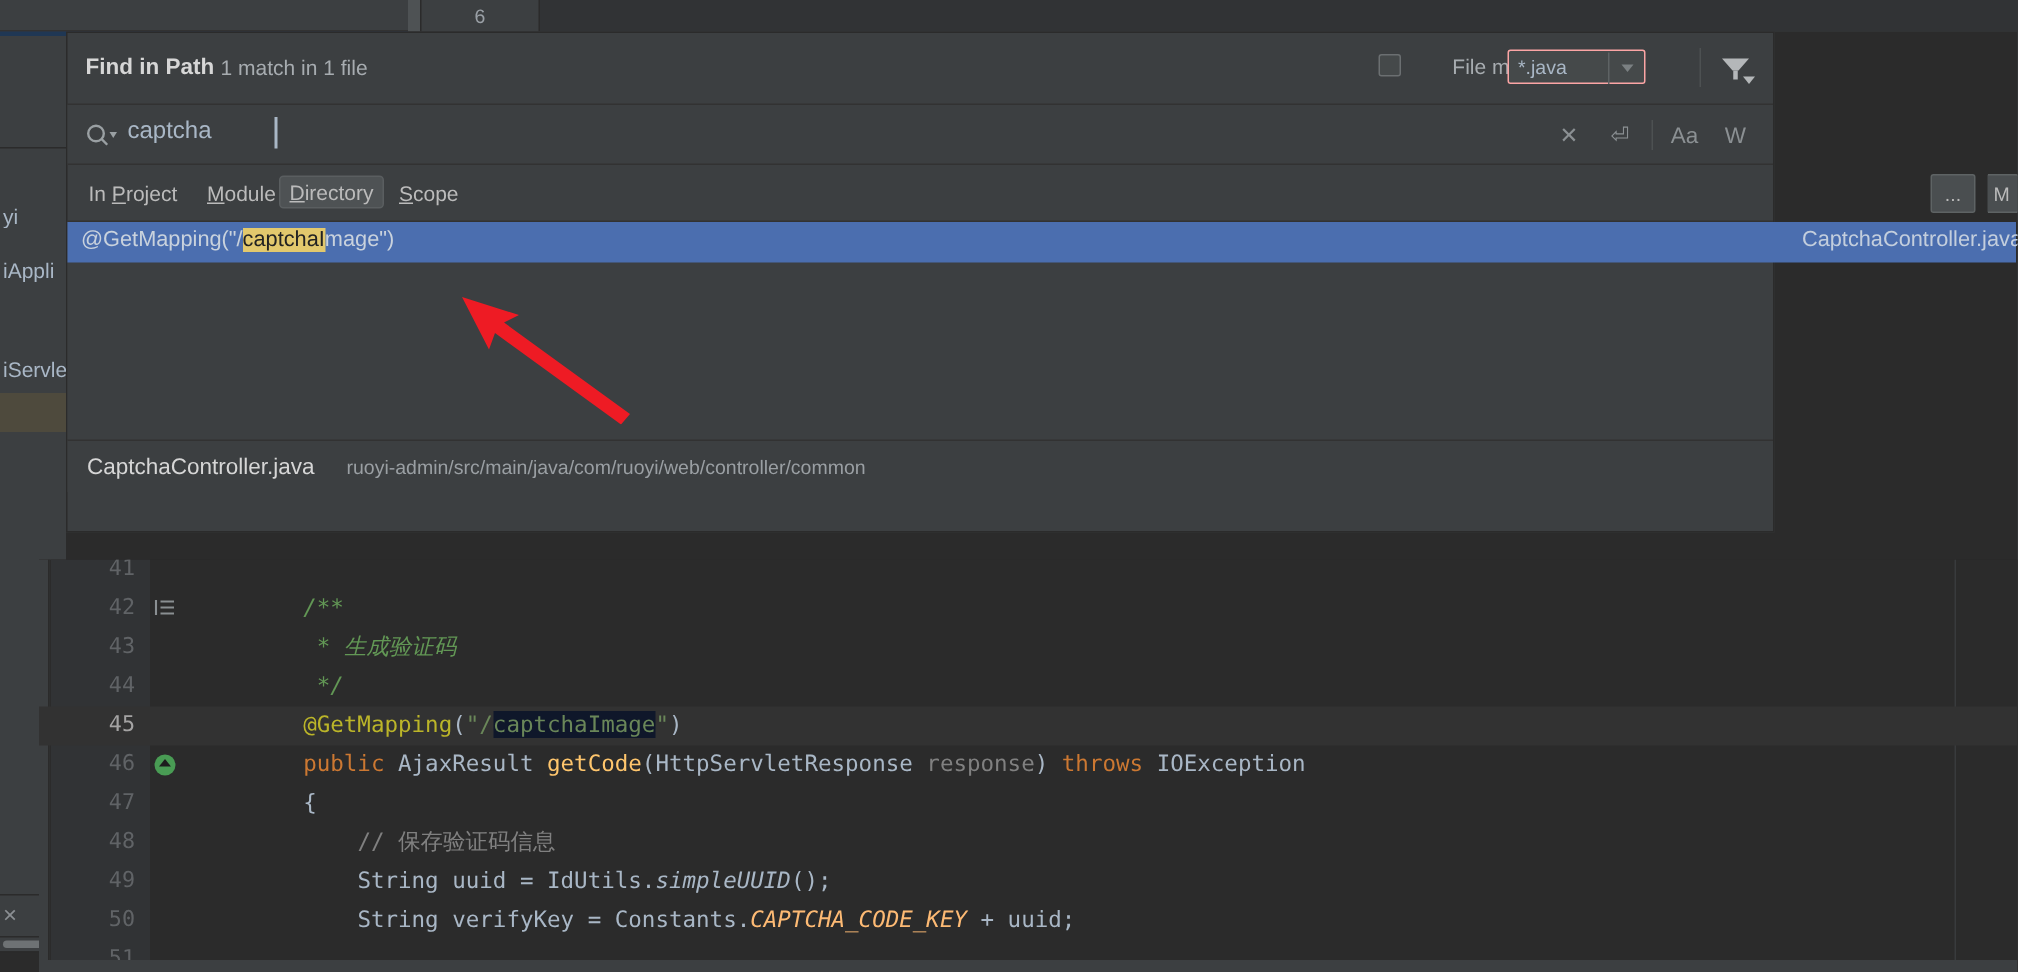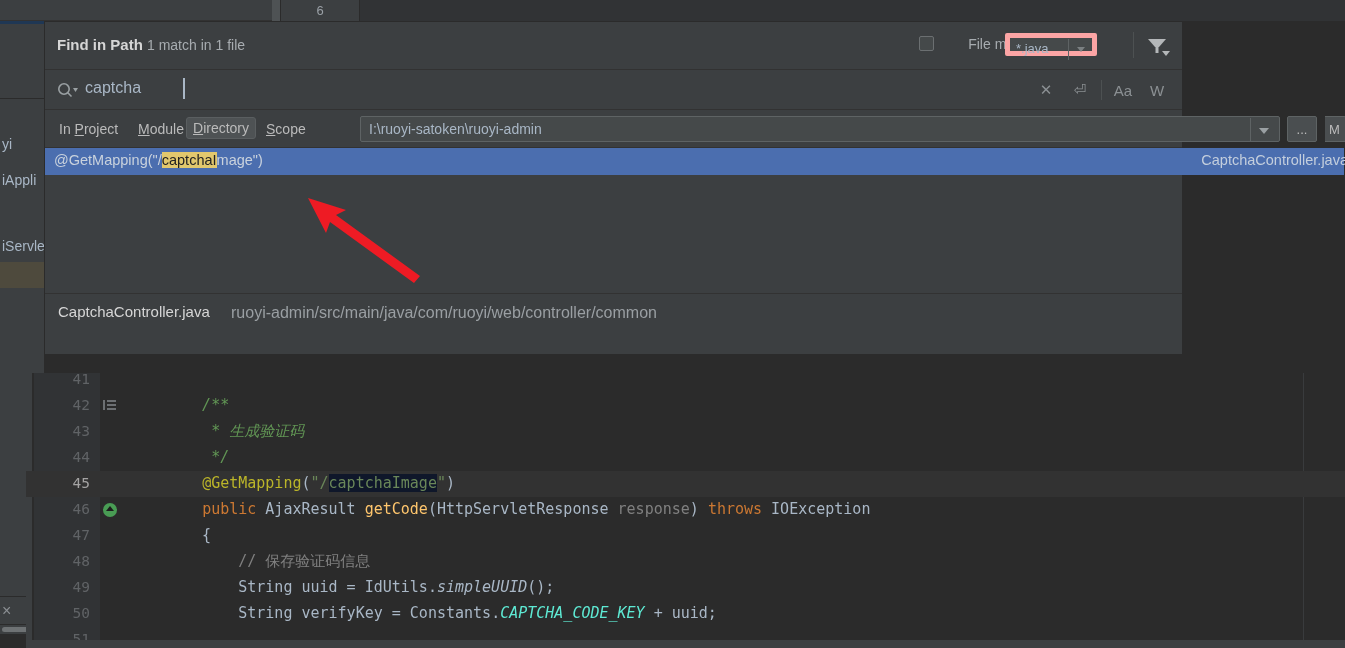--- a/index.html
+++ b/index.html
@@ -38,21 +38,21 @@
 
   .dlg-header { position:relative; height:48px; border-bottom:1px solid #323232; }
   .dlg-title { position:absolute; left:12px; top:14px; font-size:15px; font-weight:bold; color:#d6d6d6; }
   .dlg-subtitle { position:absolute; left:102px; top:15px; font-size:14px; color:#a7acb0; }
 
   .mask-check { position:absolute; right:248px; top:14px; width:15px; height:15px;
      border:1px solid #6b6f71; background:#45494a; border-radius:2px; }
   .mask-label { position:absolute; right:150px; top:14px; font-size:14px; color:#a7acb0; }
   .mask-label u { text-decoration:underline; }
   .mask-combo { position:absolute; right:85px; top:11px; width:92px; height:23px;
-     border:5px solid #fca5a5; background:#45494a; border-radius:2px; }
+     border:1px solid #fca5a5; background:#45494a; border-radius:2px; }
   .mask-combo .val { position:absolute; left:6px; top:3px; font-size:13px; color:#a9b7c6; }
   .mask-combo .sep { position:absolute; right:23px; top:1px; width:1px; height:21px; background:#5e6364; }
   .mask-combo .arr { position:absolute; right:7px; top:9px; width:0;height:0;
      border-left:4px solid transparent; border-right:4px solid transparent; border-top:5px solid #7b8082; }
 
   .hdr-divider { position:absolute; right:48px; top:10px; width:1px; height:26px; background:#4d5152; }
   .filter-btn { position:absolute; right:6px; top:12px; width:34px; height:24px; }
 
   
   .search-row { position:relative; height:40px; border-bottom:1px solid #323232; background:#3c3f41; }
@@ -86,21 +86,21 @@
   
   .results { position:relative; height:145px; background:#3c3f41; }
   .result-row { position:absolute; left:0; top:0; width:1299px; height:27px; background:#4b6eaf; }
   .rr-text { position:absolute; left:9px; top:4px; font-size:14.5px; color:#c9d2dd; white-space:nowrap; }
   .rr-hl { background:#e2c86d; color:#222222; }
   .rr-file { position:absolute; right:-4px; top:4px; font-size:14.5px; color:#c3cedd; white-space:nowrap; }
 
   
   .preview-hdr { position:relative; height:35px; background:#3c3f41; border-top:1px solid #323232; }
   .ph-name { position:absolute; left:13px; top:9px; font-size:15px; color:#d6d6d6; }
-  .ph-path { position:absolute; left:186px; top:10px; font-size:16px; color:#9a9fa3; }
+  .ph-path { position:absolute; left:186px; top:10px; font-size:13px; color:#9a9fa3; }
 
   
   #code { position:absolute; left:26px; top:373px; width:1319px; height:293px;
      background:#2b2b2b; font-family:"DejaVu Sans Mono", monospace; font-size:15px; overflow:hidden; }
   .code-leftbar { position:absolute; left:0; top:0; width:7px; height:293px; background:#3c3f41;
      border-right:1px solid #2b2b2b; }
   .gutter { position:absolute; left:8px; top:0; width:66px; height:293px; background:#313335; }
   .gutter2 { position:absolute; left:74px; top:0; width:40px; height:293px; background:#2b2b2b; }
   .code-area { position:absolute; left:114px; top:0; right:0; height:293px; }
   .margin-guide { position:absolute; left:1277px; top:0; width:1px; height:293px; background:#393b3d; }
@@ -113,21 +113,21 @@
   .ctext { position:absolute; left:140px; top:3px; white-space:pre; }
   .gicon { position:absolute; left:76px; top:5px; }
 
   .k  { color:#cc7832; }            
   .cm { color:#629755; font-style:italic; }  
   .c2 { color:#808080;text-align:center; }            
   .s  { color:#6a8759; }            
   .ty { color:#a9b7c6; }
   .m  { color:#ffc66d; }            
   .an { color:#bbb529; }            
-  .p  { color:#5eead4; font-style:italic; }  
+  .p  { color:#fdba74; font-style:italic; }  
   .it { color:#a9b7c6; font-style:italic; }
   .plain { color:#a9b7c6; }
   .hlgreen { background:#0f172a; }
 
   
   .code-hscroll { position:absolute; left:26px; top:640px; width:1319px; height:8px; background:#3c3f41; }
 
   
   #red-arrow { position:absolute; left:300px; top:188px; pointer-events:none; }
 </style>
@@ -271,25 +271,20 @@
 
     <div class="scope-row">
       <div class="scope-item" style="left:8px;"><span>In </span><u>P</u><span>roject</span></div>
 
       <div class="scope-item" style="left:87px;"><span></span><u>M</u><span>odule</span></div>
 
       <div class="scope-item sel" style="left:141px;"><span></span><u>D</u><span>irectory</span></div>
 
       <div class="scope-item" style="left:215px;"><span></span><u>S</u><span>cope</span></div>
 
-      <div class="path-field">
-        <div class="path-val">I:\ruoyi-satoken\ruoyi-admin</div>
-        <div class="path-sep"></div>
-        <div class="path-arr"></div>
-      </div>
       <div class="browse-btn">...</div>
       <div class="browse-extra">M</div>
     </div>
 
     <div class="results">
       <div class="result-row">
         <div class="rr-text"><span>@GetMapping("/</span><span class="rr-hl">captchaI</span><span>mage")</span></div>
         <div class="rr-file">CaptchaController.java</div>
       </div>
     </div>

